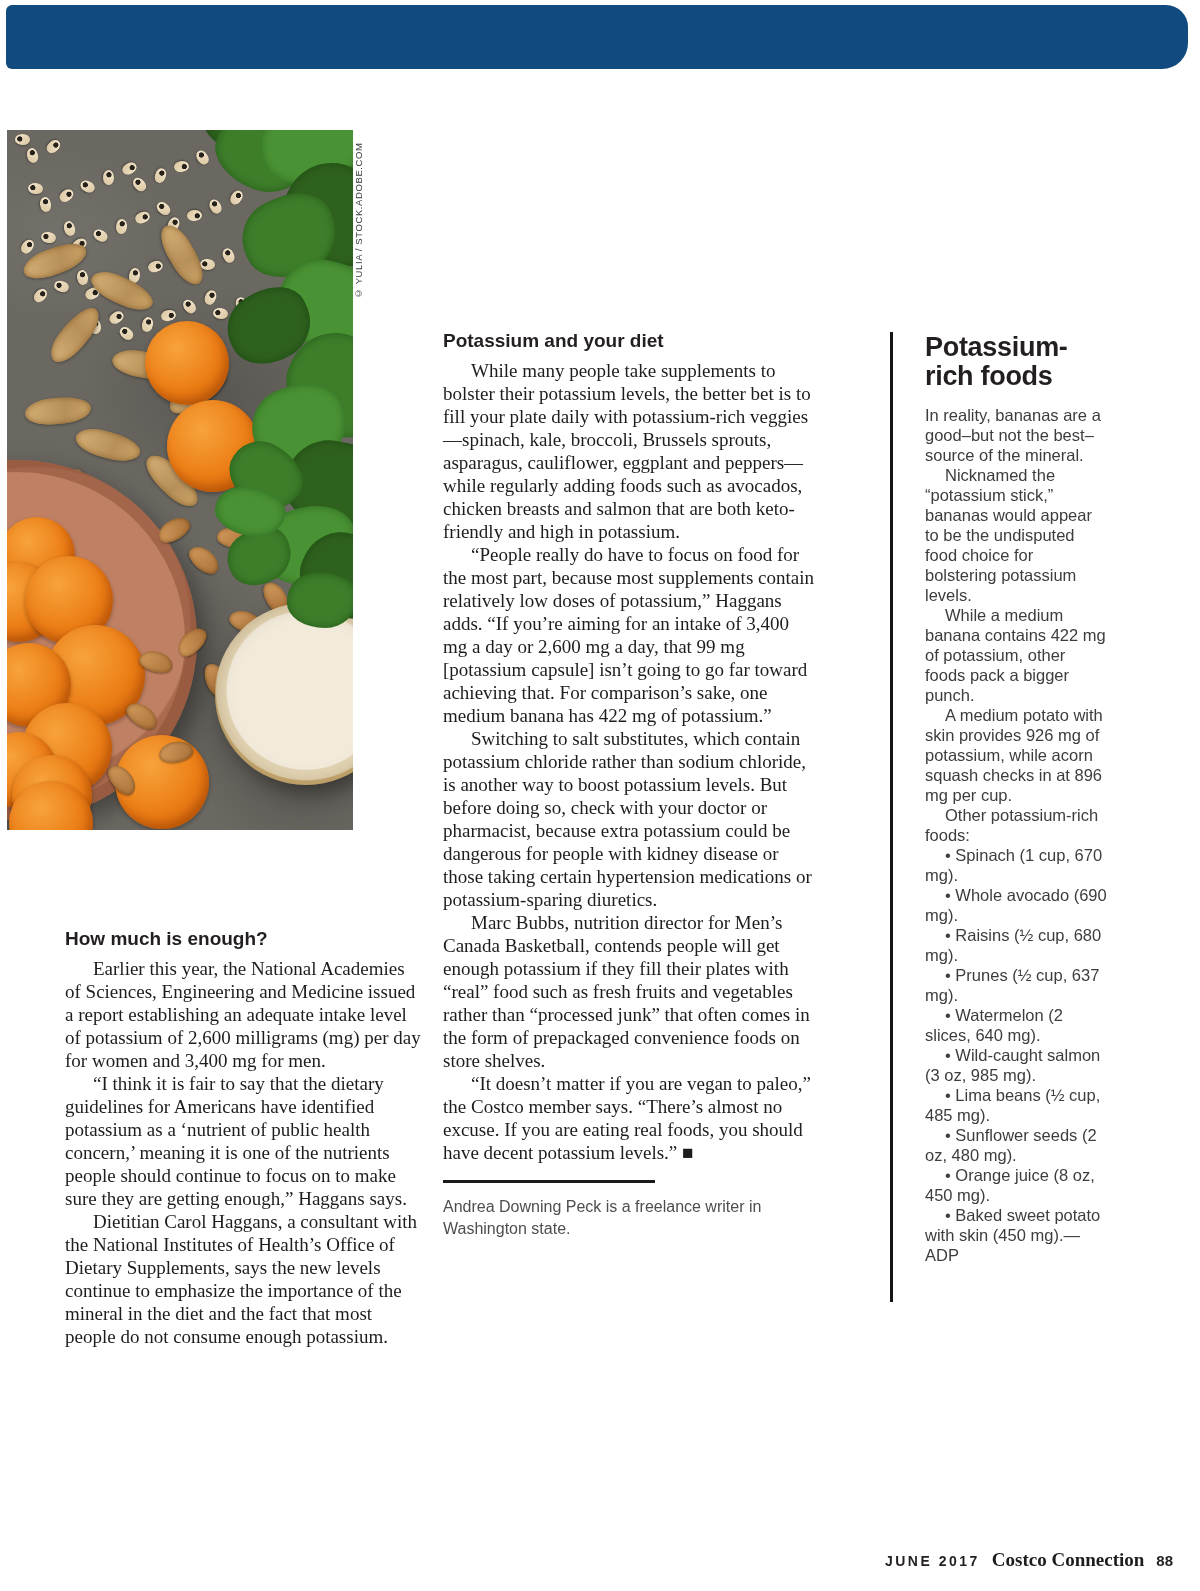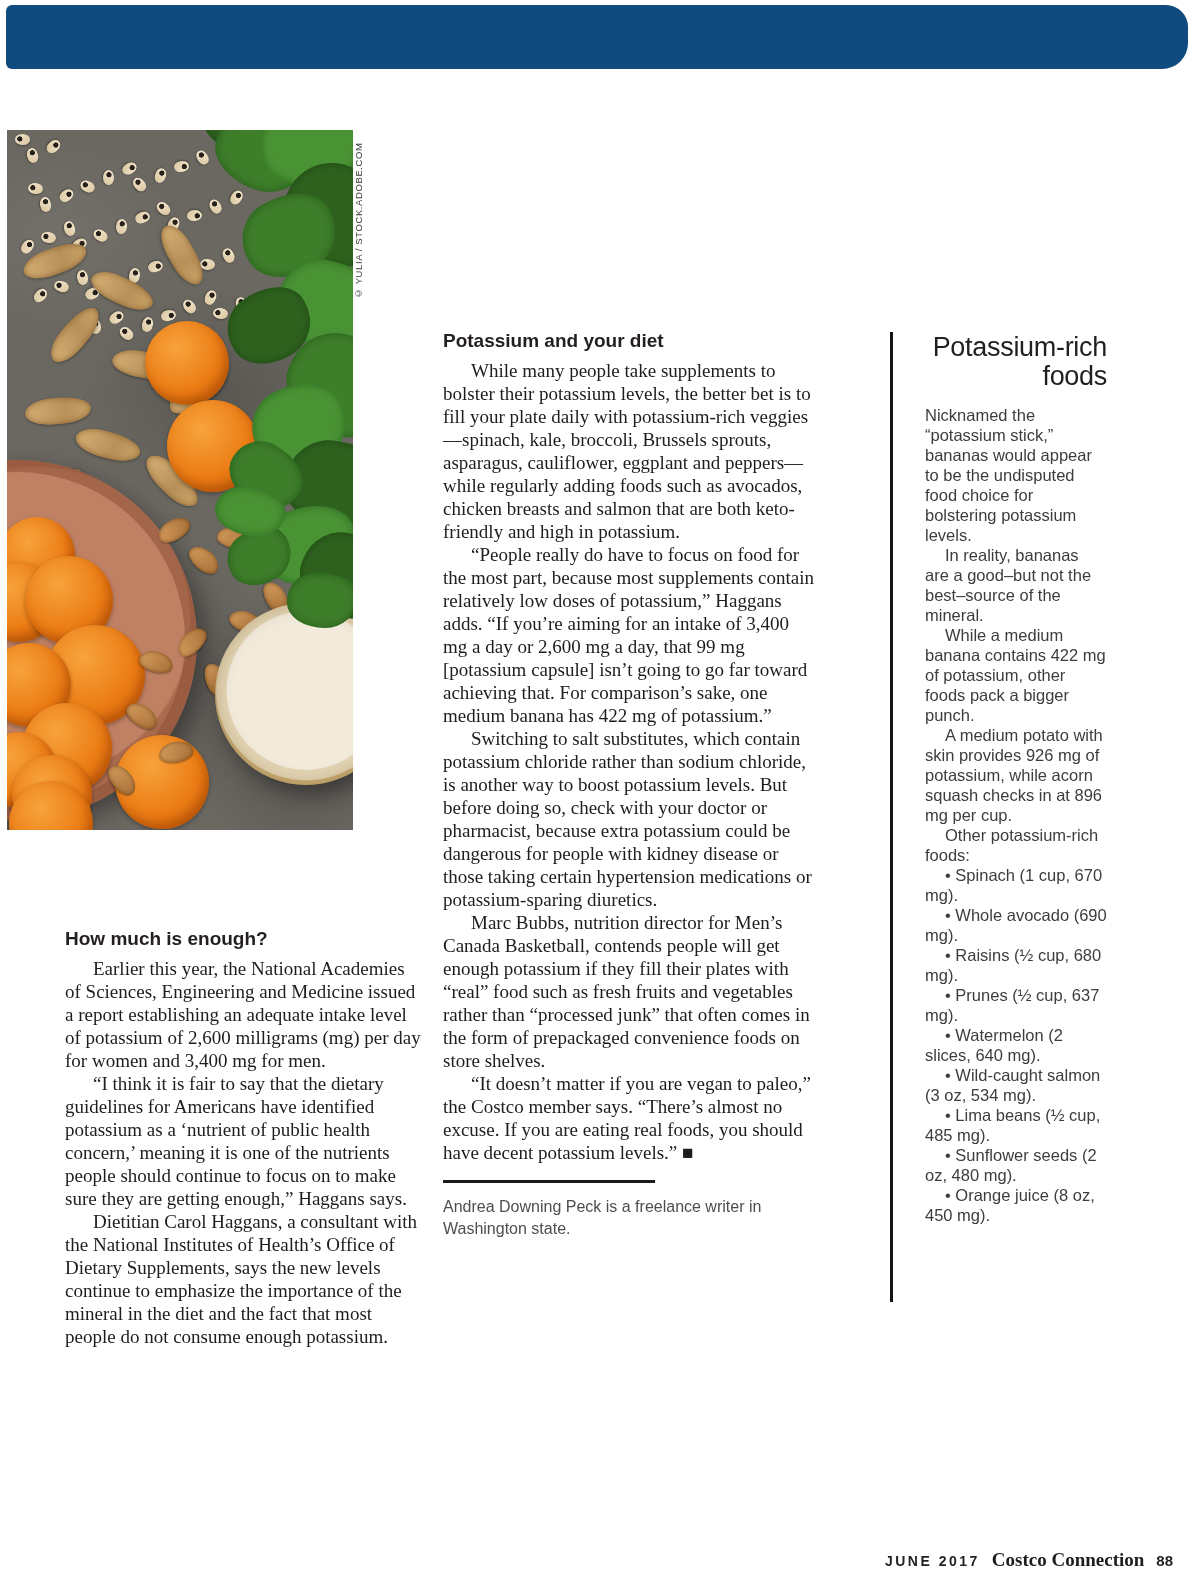--- a/index.html
+++ b/index.html
@@ -21,21 +21,21 @@
   .col-left{left:65px;top:928px;width:360px;}
   .col-mid{left:443px;top:330px;width:372px;}
   .col-head{font-size:19px;font-weight:bold;color:#231f20;margin:0 0 7px;}
   .body-text p{margin:0;text-indent:28px;font-family:"Liberation Serif",serif;font-size:19px;line-height:23px;color:#1d1d1b;}
 
   .byline-rule{width:212px;height:3px;background:#1a1a1a;margin:16px 0 13px;}
   .byline{margin:0;font-size:16px;line-height:22px;color:#4e4e4e;}
 
   .sidebar-rule{position:absolute;left:890px;top:332px;width:3px;height:970px;background:#141414;}
   .sidebar{position:absolute;left:925px;top:333px;width:182px;}
-  .sidebar-head{font-size:27px;line-height:29px;font-weight:normal;letter-spacing:-.3px;color:#231f20;margin:0 0 14px;text-align:right;}
+  .sidebar-head{font-size:27px;line-height:29px;font-weight:bold;letter-spacing:-.3px;color:#231f20;margin:0 0 14px;}
   .sidebar-body p{margin:0;text-indent:20px;font-size:16.5px;line-height:20px;color:#3d3d3d;}
   .sidebar-body.first p:first-child{text-indent:0;}
 
   .footer{position:absolute;top:1549px;right:27px;display:flex;align-items:baseline;gap:12px;}
   .footer-issue{font-size:14px;font-weight:bold;letter-spacing:2.5px;color:#231f20;}
   .footer-mag{font-family:"Liberation Serif",serif;font-weight:600;font-size:19px;color:#1d1d1b;}
   .footer-page{font-size:15px;font-weight:bold;color:#231f20;}
 </style>
 </head>
 <body>
@@ -169,36 +169,37 @@
       </div>
     <div class="byline-rule"></div>
     <p class="byline">Andrea Downing Peck is a freelance writer in Washington state.</p>
   </section>
 
   <div class="sidebar-rule"></div>
 
   <aside class="sidebar">
     <h2 class="sidebar-head">Potassium-rich foods</h2>
     <div class="sidebar-body first">
+        <p>In reality, bananas are a good–but not the best–source of the mineral.</p>
         <p>Nicknamed the “potassium stick,” bananas would appear to be the undisputed food choice for bolstering potassium levels.</p>
-        <p>In reality, bananas are a good–but not the best–source of the mineral.</p>
         <p>While a medium banana contains 422 mg of potassium, other foods pack a bigger punch.</p>
         <p>A medium potato with skin provides 926 mg of potassium, while acorn squash checks in at 896 mg per cup.</p>
         <p>Other potassium-rich foods:</p>
       </div>
     <div class="sidebar-body">
         <p>• Spinach (1 cup, 670 mg).</p>
         <p>• Whole avocado (690 mg).</p>
         <p>• Raisins (½ cup, 680 mg).</p>
         <p>• Prunes (½ cup, 637 mg).</p>
         <p>• Watermelon (2 slices, 640 mg).</p>
-        <p>• Wild-caught salmon (3 oz, 534 mg).</p>
+        <p>• Wild-caught salmon (3 oz, 985 mg).</p>
         <p>• Lima beans (½ cup, 485 mg).</p>
         <p>• Sunflower seeds (2 oz, 480 mg).</p>
         <p>• Orange juice (8 oz, 450 mg).</p>
+        <p>• Baked sweet potato with skin (450 mg).—ADP</p>
       </div>
   </aside>
 
   <footer class="footer">
     <span class="footer-issue">JUNE 2017</span>
     <span class="footer-mag">Costco Connection</span>
     <span class="footer-page">88</span>
   </footer>
 
 </div>

